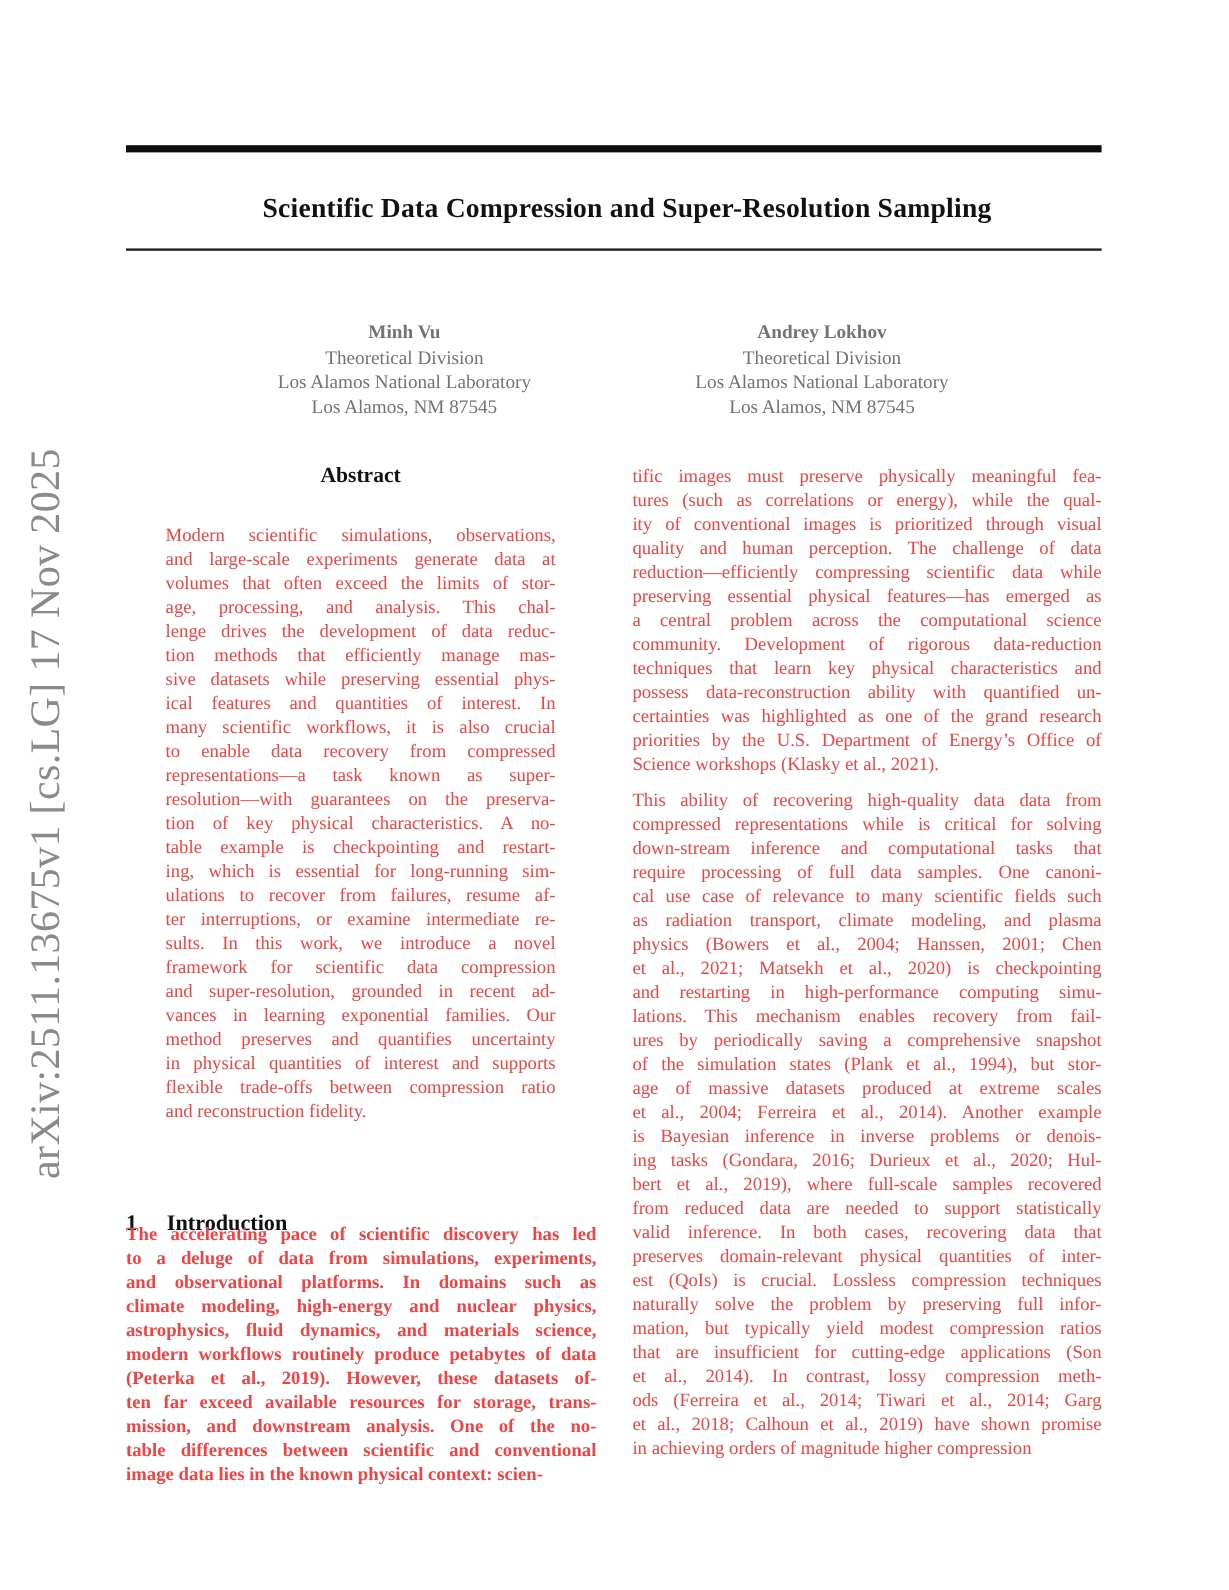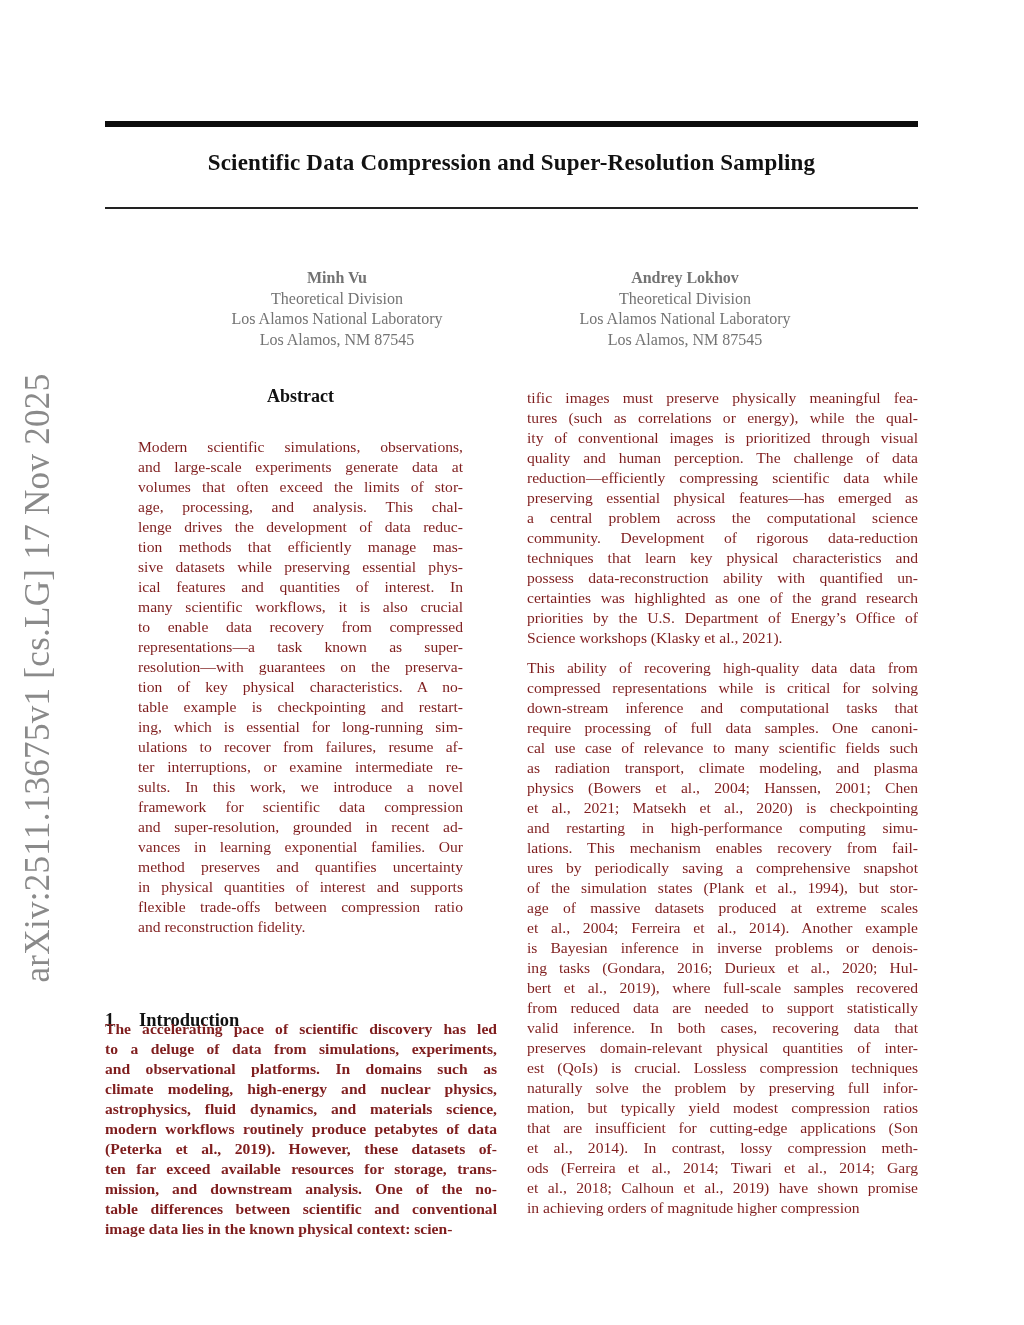--- a/index.html
+++ b/index.html
@@ -12,38 +12,38 @@
   .author { position: absolute; top: 268px; width: 320px; text-align: center;
             font-family: "Liberation Serif", serif; font-size: 16px; line-height: 20.5px; color: #737373; }
   .author .name { font-weight: bold; }
   .author.a1 { left: 177px; }
   .author.a2 { left: 525px; }
   .stamp { position: absolute; left: 38px; top: 678px; transform: translate(-50%, -50%) rotate(-90deg);
            white-space: nowrap; font-family: "Liberation Serif", serif; font-size: 35px; color: #8a8a8a; letter-spacing: 0.3px; }
   .abstract-head { position: absolute; left: 138px; width: 325px; top: 386px; text-align: center;
                    font-family: "Liberation Serif", serif; font-weight: bold; font-size: 18px; color: #111; }
   .col-text { position: absolute; font-family: "Liberation Serif", serif; font-size: 15.6px; line-height: 20px;
-              text-align: justify; color: #7f1d1d; hyphens: manual; }
+              text-align: justify; color: #ef4444; hyphens: manual; }
   .abstract-body { left: 138px; width: 325px; top: 437px; }
   .section-head { position: absolute; left: 105px; top: 976px; font-family: "Liberation Serif", serif;
                   font-weight: bold; font-size: 18.5px; color: #111; margin-top: 34px; }
   .section-head .num { display: inline-block; width: 34px; }
   .intro-left { left: 105px; width: 392px; top: 1019px; font-weight: bold; }
   .right-p1 { left: 527px; width: 391px; top: 388px; }
   .right-p2 { left: 527px; width: 391px; top: 658px; }
   .col-text .ln { display: block; text-align: justify; text-align-last: justify; white-space: nowrap; }
   .col-text .ln.last { text-align-last: left; }
 </style>
 </head>
 <body>
 
 <div class="stamp">arXiv:2511.13675v1  [cs.LG]  17 Nov 2025</div>
 
 <div class="rule-thick"></div>
-<h1 class="title" style="margin:0;">Scientific Data Compression and Super-Resolution Sampling</h1>
+<h1 class="title" style="margin:11px;">Scientific Data Compression and Super-Resolution Sampling</h1>
 <div class="rule-thin"></div>
 
 <div class="author a1">
   <div class="name">Minh Vu</div>
   <div>Theoretical Division</div>
   <div>Los Alamos National Laboratory</div>
   <div>Los Alamos, NM 87545</div>
 </div>
 <div class="author a2">
   <div class="name">Andrey Lokhov</div>

